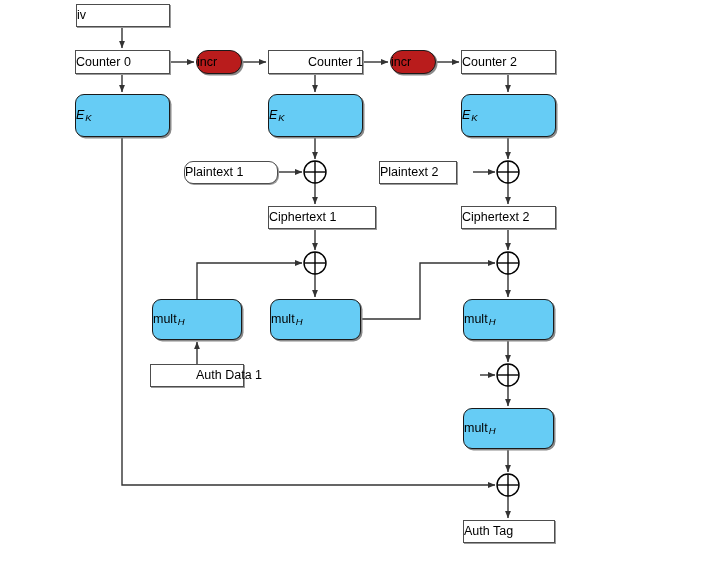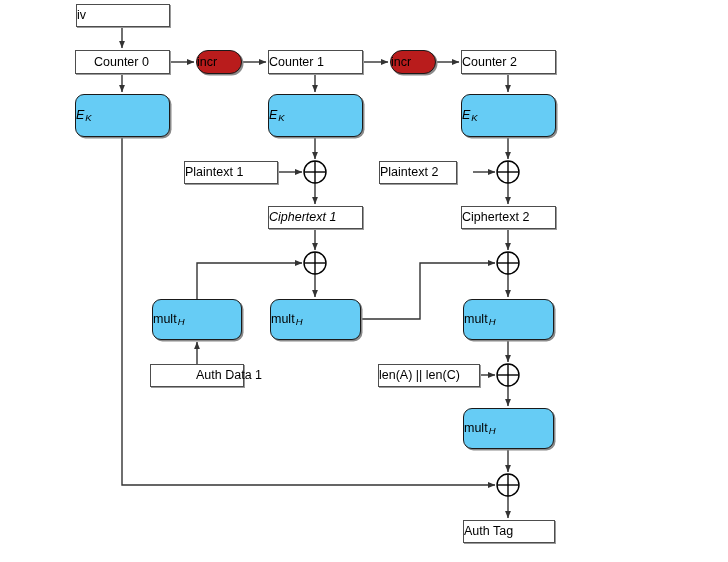--- a/index.html
+++ b/index.html
@@ -138,29 +138,29 @@
         <line x1="497" y1="485" x2="519" y2="485"></line>
         <line x1="508" y1="474" x2="508" y2="496"></line>
       </g>
     </g>
   </svg>
 
   <div class="node rect" style="left:76px; top:4px; width:94px; height:23px;">
     <span>iv</span>
   </div>
 
-  <div class="node rect" style="left:75px; top:50px; width:95px; height:24px;padding-left:18px;">
+  <div class="node rect" style="left:75px; top:50px; width:95px; height:24px;">
     <span>Counter 0</span>
   </div>
 
   <div class="node pill" style="left:196px; top:50px; width:46px; height:24px;">
     <span>incr</span>
   </div>
 
-  <div class="node rect" style="left:268px; top:50px; width:95px; height:24px;">
+  <div class="node rect" style="left:268px; top:50px; width:95px; height:24px;padding-left:39px;">
     <span>Counter 1</span>
   </div>
 
   <div class="node pill" style="left:390px; top:50px; width:46px; height:24px;">
     <span>incr</span>
   </div>
 
   <div class="node rect" style="left:461px; top:50px; width:95px; height:24px;">
     <span>Counter 2</span>
   </div>
@@ -173,29 +173,29 @@
   <div class="node proc" style="left:268px; top:94px; width:95px; height:43px;">
     <span class="ital">E</span>
       <span class="sub">K</span>
   </div>
 
   <div class="node proc" style="left:461px; top:94px; width:95px; height:43px;">
     <span class="ital">E</span>
       <span class="sub">K</span>
   </div>
 
-  <div class="node rect" style="left:184px; top:161px; width:94px; height:23px;">
+  <div class="node rect" style="left:184px; top:161px; width:94px; height:23px;border-radius:9px;">
     <span>Plaintext 1</span>
   </div>
 
   <div class="node rect" style="left:379px; top:161px; width:78px; height:23px;">
     <span>Plaintext 2</span>
   </div>
 
-  <div class="node rect" style="left:268px; top:206px; width:95px; height:23px;font-style:italic;">
+  <div class="node rect" style="left:268px; top:206px; width:108px; height:23px;">
     <span>Ciphertext 1</span>
   </div>
 
   <div class="node rect" style="left:461px; top:206px; width:95px; height:23px;">
     <span>Ciphertext 2</span>
   </div>
 
   <div class="node proc" style="left:152px; top:299px; width:90px; height:41px;">
     <span>mult</span>
       <span class="sub">H</span>
@@ -213,21 +213,18 @@
 
   <div class="node proc" style="left:463px; top:408px; width:91px; height:41px;">
     <span>mult</span>
       <span class="sub">H</span>
   </div>
 
   <div class="node rect" style="left:150px; top:364px; width:94px; height:23px;padding-left:45px;">
     <span>Auth Data 1</span>
   </div>
 
-  <div class="node rect" style="left:378px; top:364px; width:102px; height:23px;">
-    <span>len(A) || len(C)</span>
-  </div>
 
   <div class="node rect" style="left:463px; top:520px; width:92px; height:23px;">
     <span>Auth Tag</span>
   </div>
 
 </div>
 
 </body></html>

